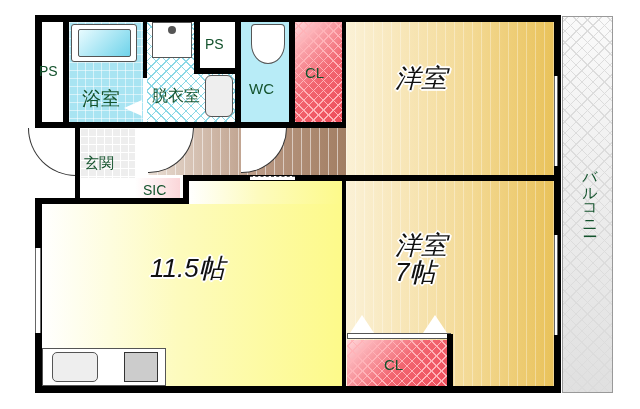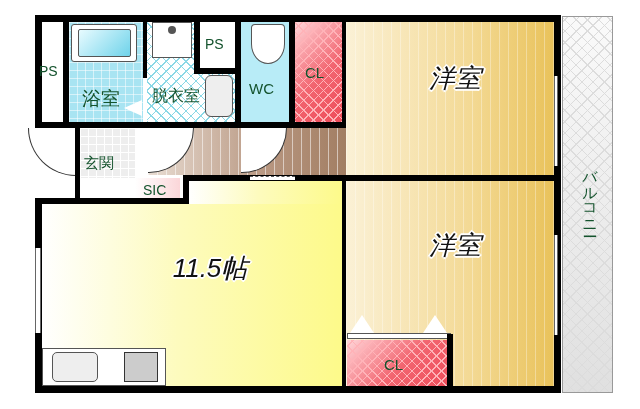--- a/index.html
+++ b/index.html
@@ -49,21 +49,21 @@
     background-color:#f4f4f4;
     background-image:
       repeating-linear-gradient(45deg, #dcdcdc 0 1px, transparent 1px 8px),
       repeating-linear-gradient(-45deg, #dcdcdc 0 1px, transparent 1px 8px),
       linear-gradient(180deg, #fafafa 0%, #e0e0e0 100%);
     border:1px solid #999;
   }
   .label { font-family:"Liberation Sans", sans-serif; color:#14532d; white-space:nowrap; }
   .big-label {
     font-family:"Liberation Sans", sans-serif; font-style:italic; font-weight:normal;
-    color:#111; text-align:center; line-height:1.05;
+    color:#111; text-align:left; line-height:1.05;
     text-shadow: 2px 0 #fff, -2px 0 #fff, 0 2px #fff, 0 -2px #fff, 1px 1px #fff, -1px -1px #fff, 1px -1px #fff, -1px 1px #fff;
   }
   .door-arc { border:1px solid #333; background:#fff; }
   .window { background:#fff; border-left:1px solid #666; border-right:1px solid #666; }
 </style>
 </head>
 <body>
 
 <div class="abs" style="left:0;top:0;width:640px;height:409px;">
 
@@ -143,20 +143,21 @@
   <div class="abs window" style="left:35px;top:248px;width:6px;height:85px;"></div>
   <div class="abs" style="left:42px;top:348px;width:124px;height:38px;background:#fff;border:1px solid #555;"></div>
   <div class="abs" style="left:52px;top:352px;width:46px;height:30px;background:#eee;border:1px solid #555;border-radius:5px;"></div>
   <div class="abs" style="left:124px;top:352px;width:34px;height:30px;background:#ccc;border:1px solid #333;"></div>
 
   <div class="abs wall" style="left:342px;top:181px;width:4px;height:206px;"></div>
 
   <div class="abs floor-wood" style="left:346px;top:181px;width:208px;height:205px;"></div>
   <div class="abs big-label" style="left:395px;top:232px;width:120px;font-size:26px;">
     <div>洋室</div>
+    <div>7帖</div>
   </div>
   <div class="abs window" style="left:554px;top:235px;width:4px;height:100px;"></div>
 
   <div class="abs" style="left:347px;top:333px;width:104px;height:6px;background:#fff;border:1px solid #555;"></div>
   <div class="abs" style="left:350px;top:315px;width:0;height:0;border-left:12px solid transparent;border-right:12px solid transparent;border-bottom:18px solid #fff;"></div>
   <div class="abs" style="left:423px;top:315px;width:0;height:0;border-left:12px solid transparent;border-right:12px solid transparent;border-bottom:18px solid #fff;"></div>
   <div class="abs cl-bg" style="left:347px;top:340px;width:100px;height:46px;"></div>
   <div class="abs wall" style="left:447px;top:334px;width:6px;height:53px;"></div>
   <div class="abs label" style="left:384px;top:356px;font-size:15px;">CL</div>
 </div>

